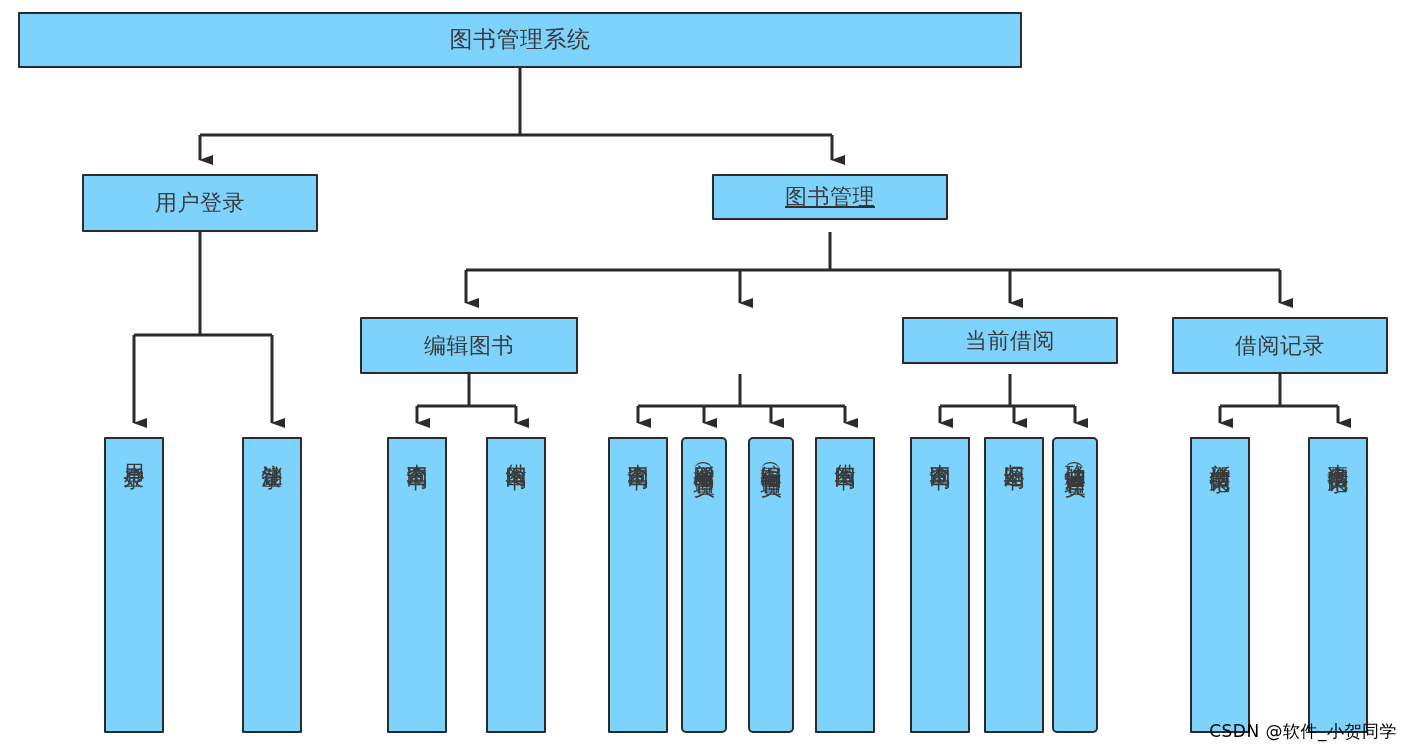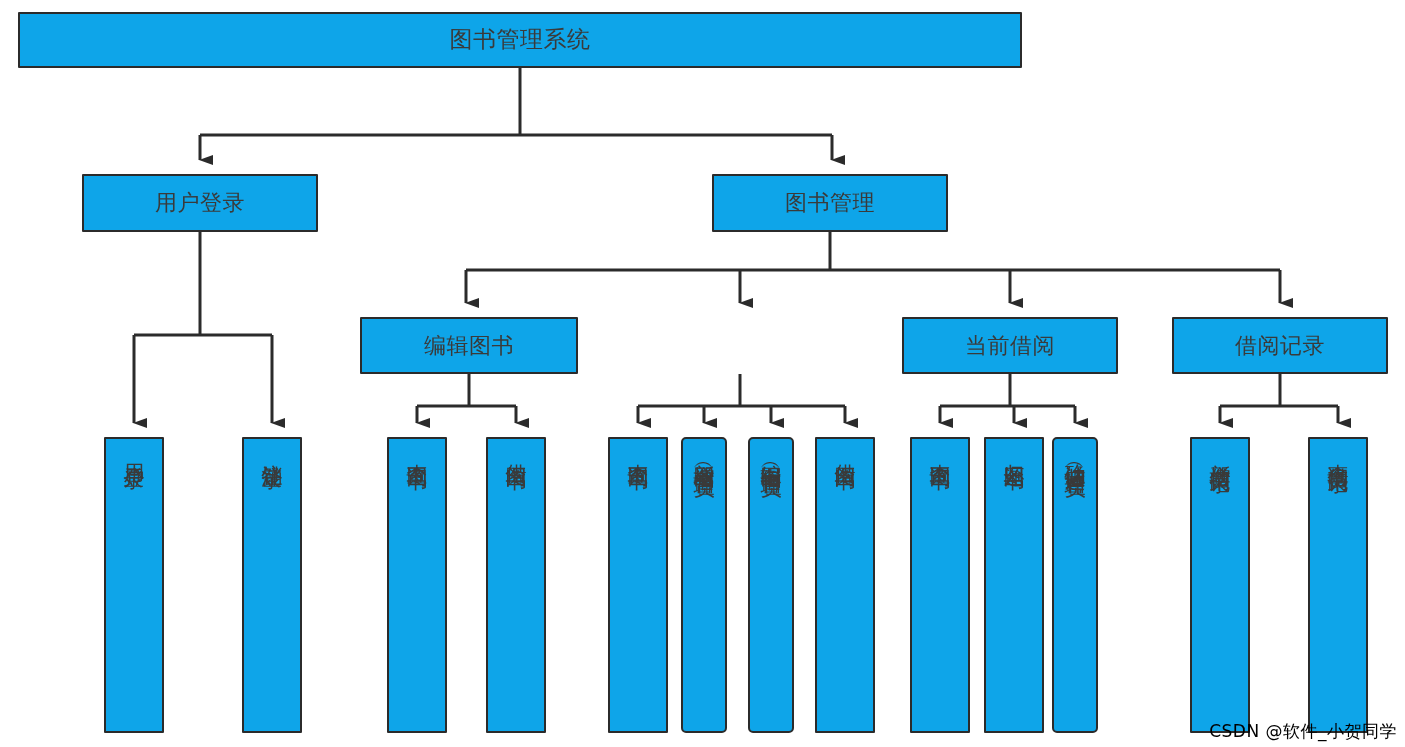--- a/index.html
+++ b/index.html
@@ -20,21 +20,21 @@
     left: 0;
     top: 0;
     width: 1405px;
     height: 747px;
     pointer-events: none;
   }
   .node {
     position: absolute;
     box-sizing: border-box;
     border: 2px solid #2b2b2b;
-    background: #0ea5e9;
+    background: #7dd3fc;
     display: flex;
     align-items: center;
     justify-content: center;
     color: #2f2f2f;
     border-radius: 1px;
   }
   .node.narrow { border-radius: 5px; }
   .node-label {
     color: #3a3a3a;
     line-height: 1.18;
@@ -125,28 +125,28 @@
     </g>
   </svg>
 
   <div class="node h root" style="left:18px; top:12px; width:1004px; height:56px;">
     <span class="node-label">图书管理系统</span>
   </div>
 
   <div class="node h" style="left:82px; top:174px; width:236px; height:58px;">
     <span class="node-label">用户登录</span>
   </div>
-  <div class="node h" style="left:712px; top:174px; width:236px; height:58px;">
+  <div class="node h" style="left:712px; top:174px; width:236px; height:46px;text-decoration:underline;">
     <span class="node-label">图书管理</span>
   </div>
 
   <div class="node h" style="left:360px; top:317px; width:218px; height:57px;">
     <span class="node-label">编辑图书</span>
   </div>
-  <div class="node h" style="left:902px; top:317px; width:216px; height:57px;align-items:center;">
+  <div class="node h" style="left:902px; top:317px; width:216px; height:47px;align-items:center;">
     <span class="node-label">当前借阅</span>
   </div>
   <div class="node h" style="left:1172px; top:317px; width:216px; height:57px;font-family:Liberation Serif, serif;">
     <span class="node-label">借阅记录</span>
   </div>
 
   <div class="node v" style="left:104px; top:437px; width:60px; height:296px;">
     <span class="node-label">用户登录</span>
   </div>
   <div class="node v" style="left:242px; top:437px; width:60px; height:296px;">

